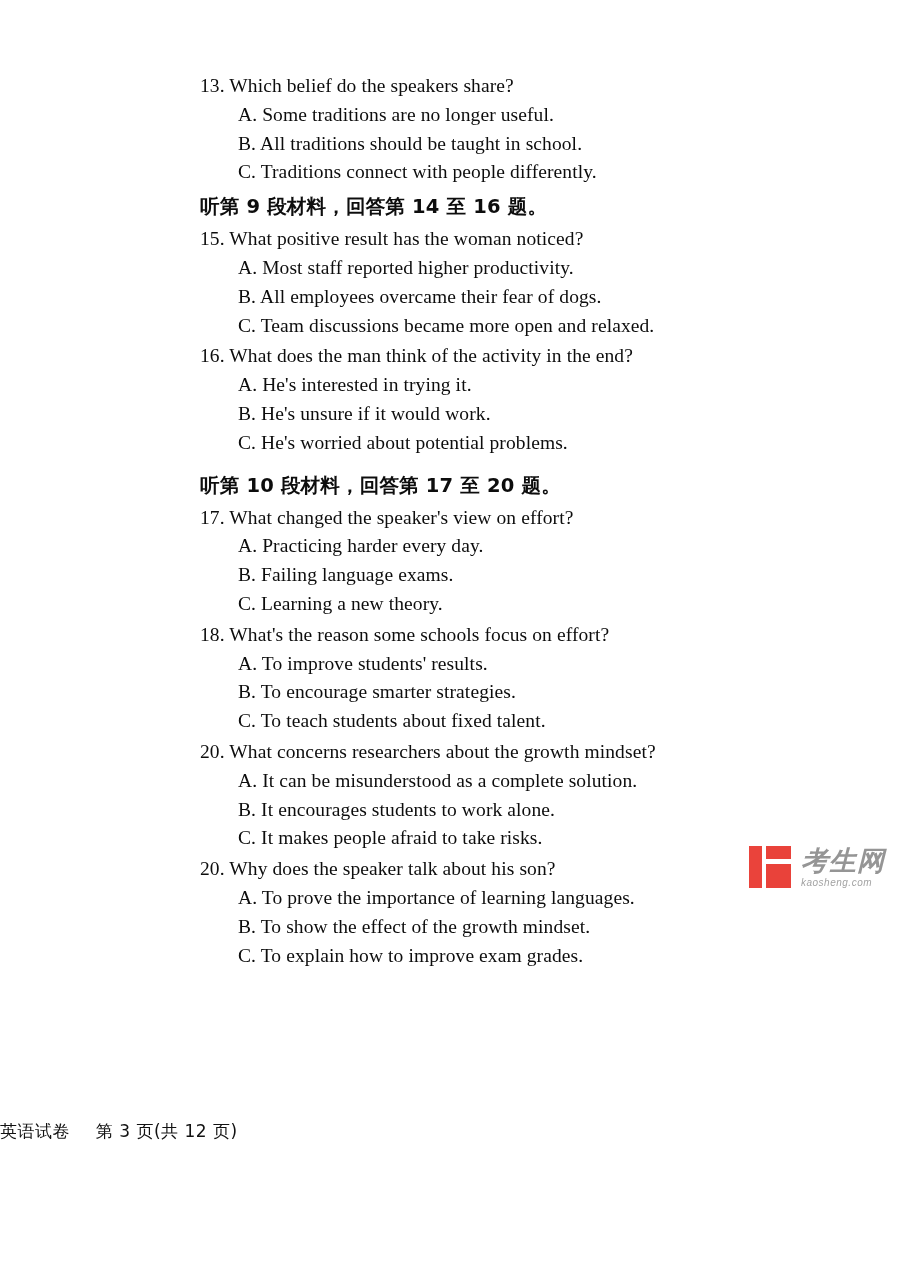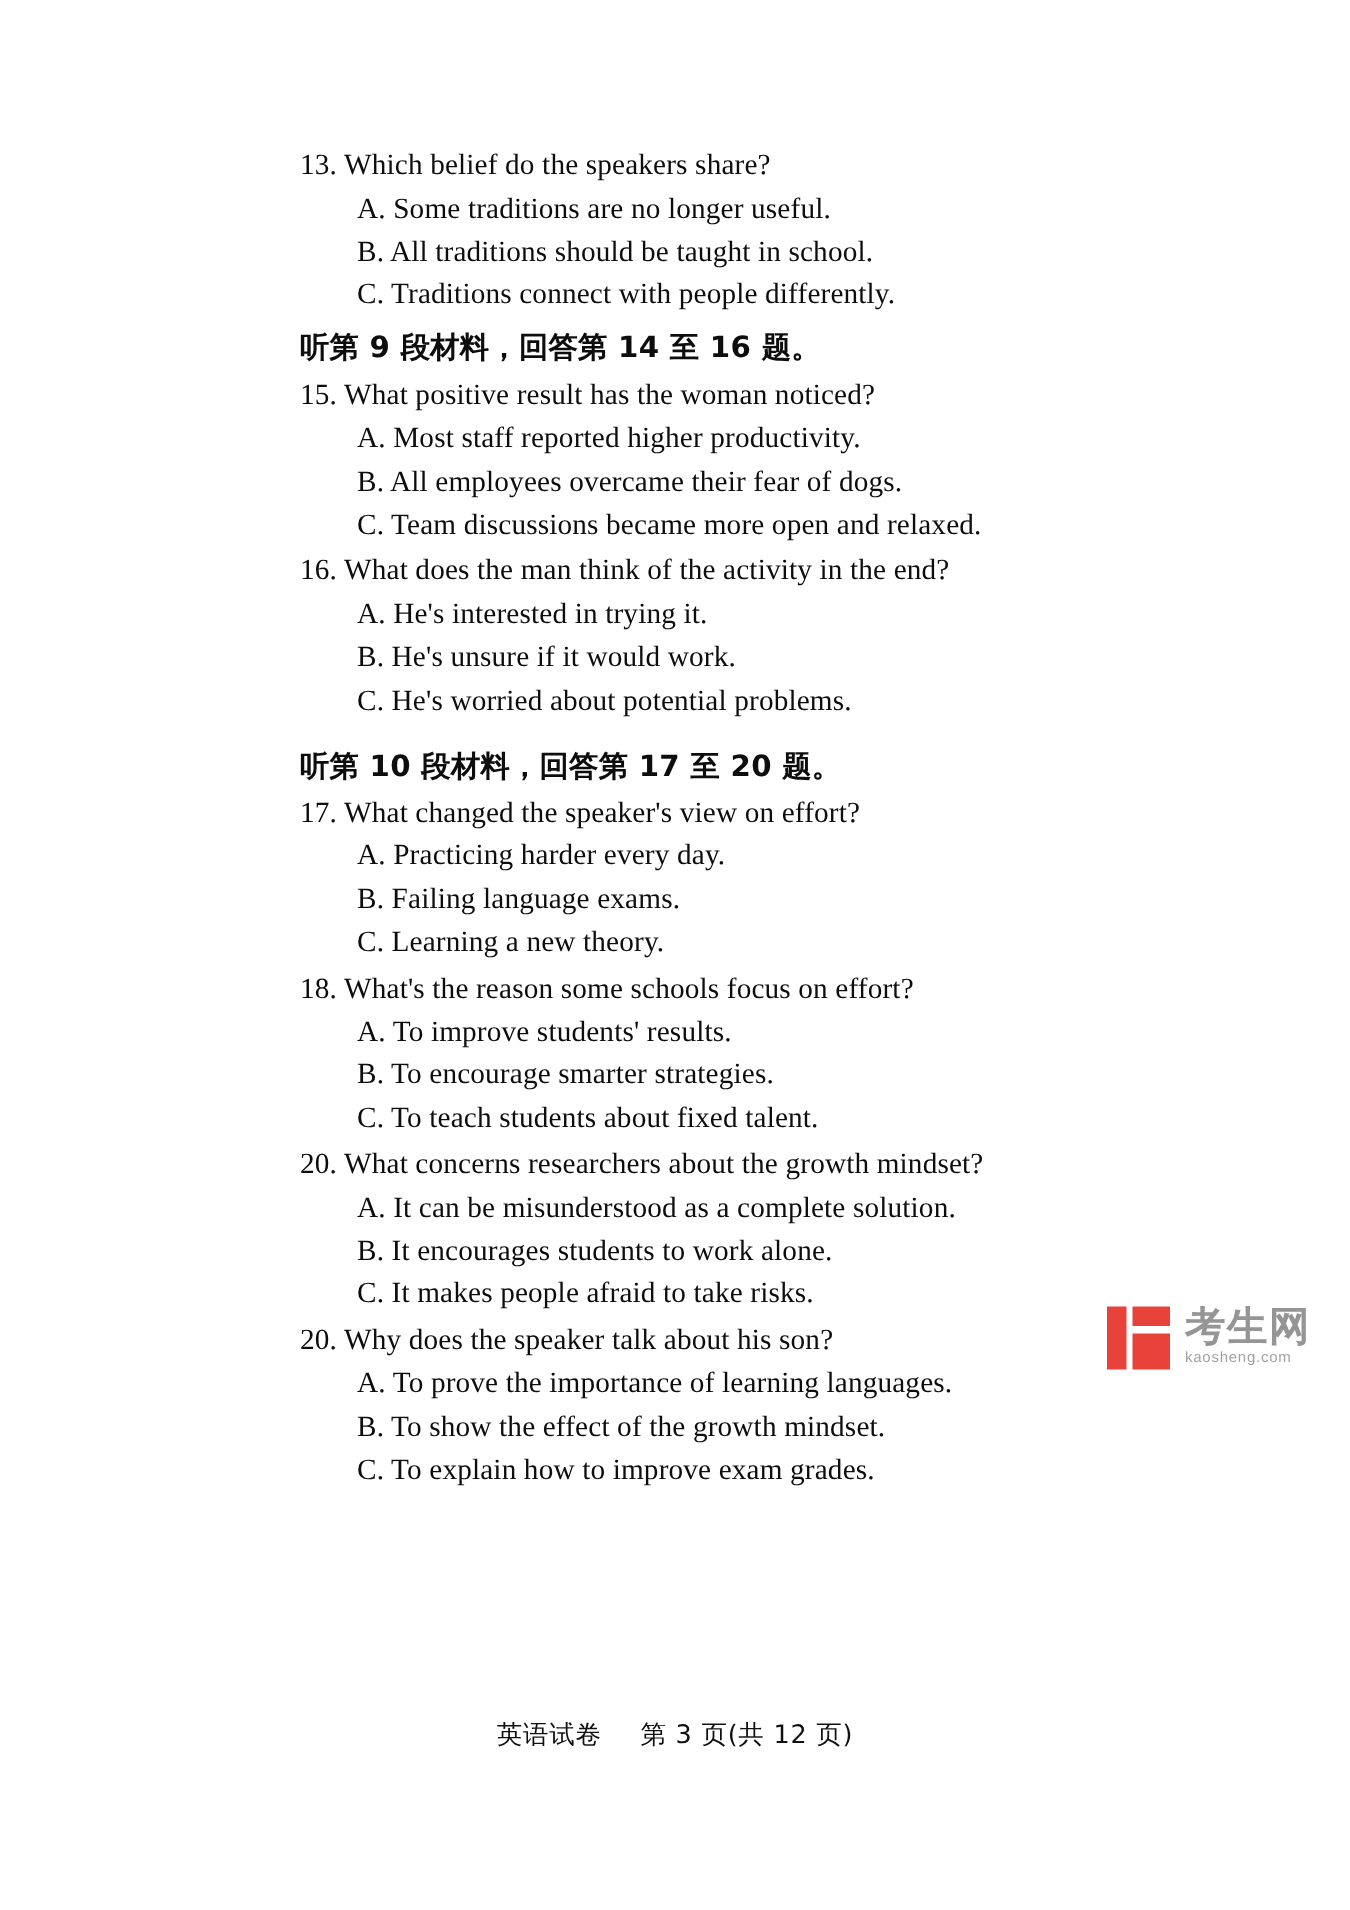--- a/index.html
+++ b/index.html
@@ -13,21 +13,20 @@
     font-family: "Liberation Serif", "DejaVu Serif", serif;
     color: #0d0d0d;
     position: relative;
     overflow: hidden;
   }
   .page {
     position: absolute;
     left: 0; top: 0;
     width: 900px;
     height: 904px;
-    margin-top: 25px;
   }
   .content {
     position: absolute;
     left: 200px;
     top: 72px;
     width: 560px;
   }
   .q {
     margin-bottom: 2px;
   }
@@ -56,38 +55,39 @@
     margin-bottom: 2px;
   }
   .cn-line.second {
     margin-top: 12px;
   }
   .footer {
     position: absolute;
     left: 0;
     top: 1120px;
     width: 900px;
-    text-align: center;
+    text-align: left;
     font-size: 17px;
     font-family: "DejaVu Sans", "Liberation Sans", sans-serif;
     letter-spacing: 0.5px;
     color: #111;
   }
   .footer .sep {
     display: inline-block;
     width: 14px;
   }
   .watermark {
     position: absolute;
-    right: 26px;
+    right: 15px;
     bottom: 16px;
     display: flex;
-    align-items: flex-start;
+    align-items: flex-end;
     gap: 10px;
     opacity: 0.92;
+    font-style: italic;
   }
   .wm-mark {
     position: relative;
     width: 42px;
     height: 42px;
   }
   .wm-mark .bar {
     position: absolute;
     background: #e8332a;
   }

